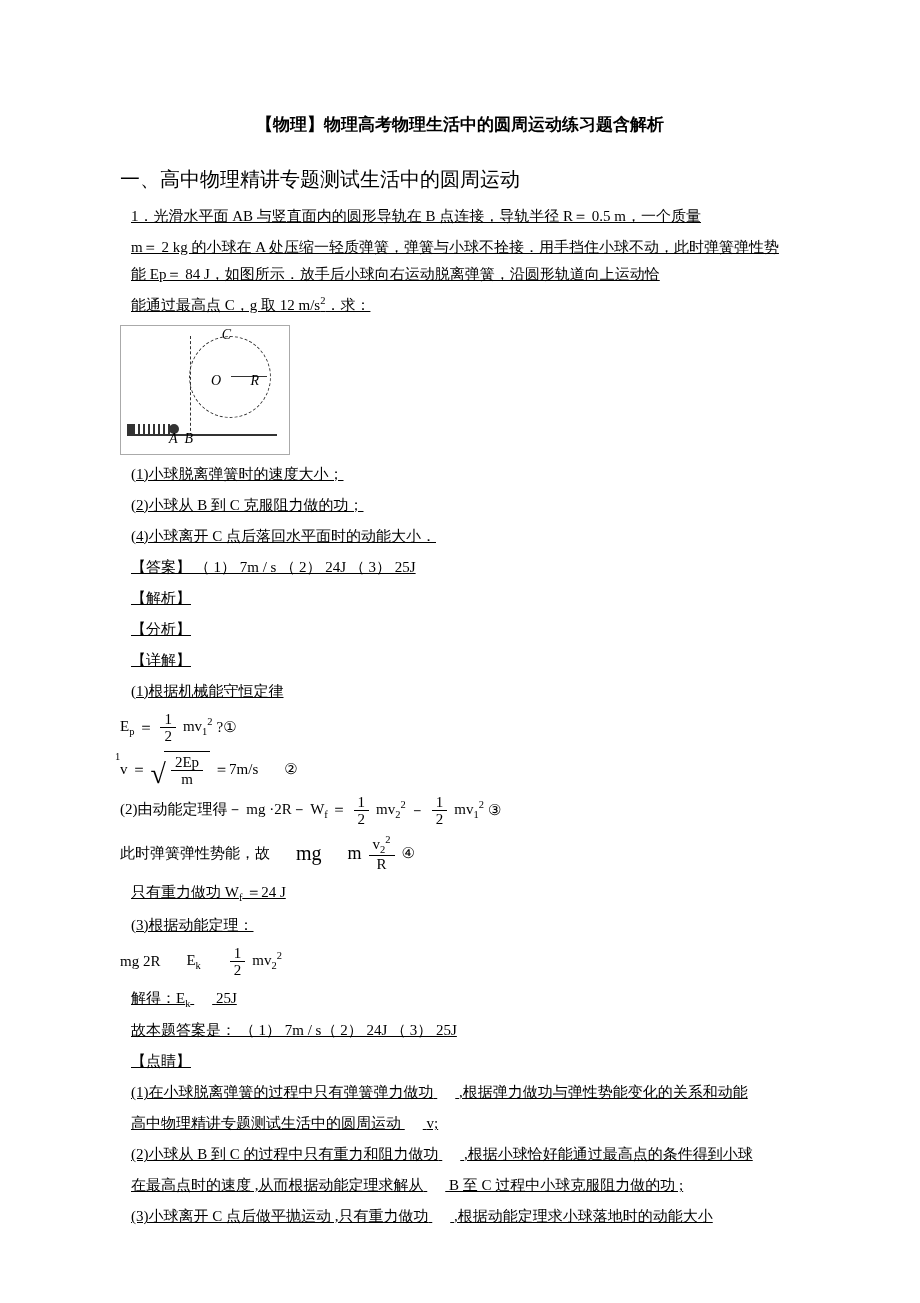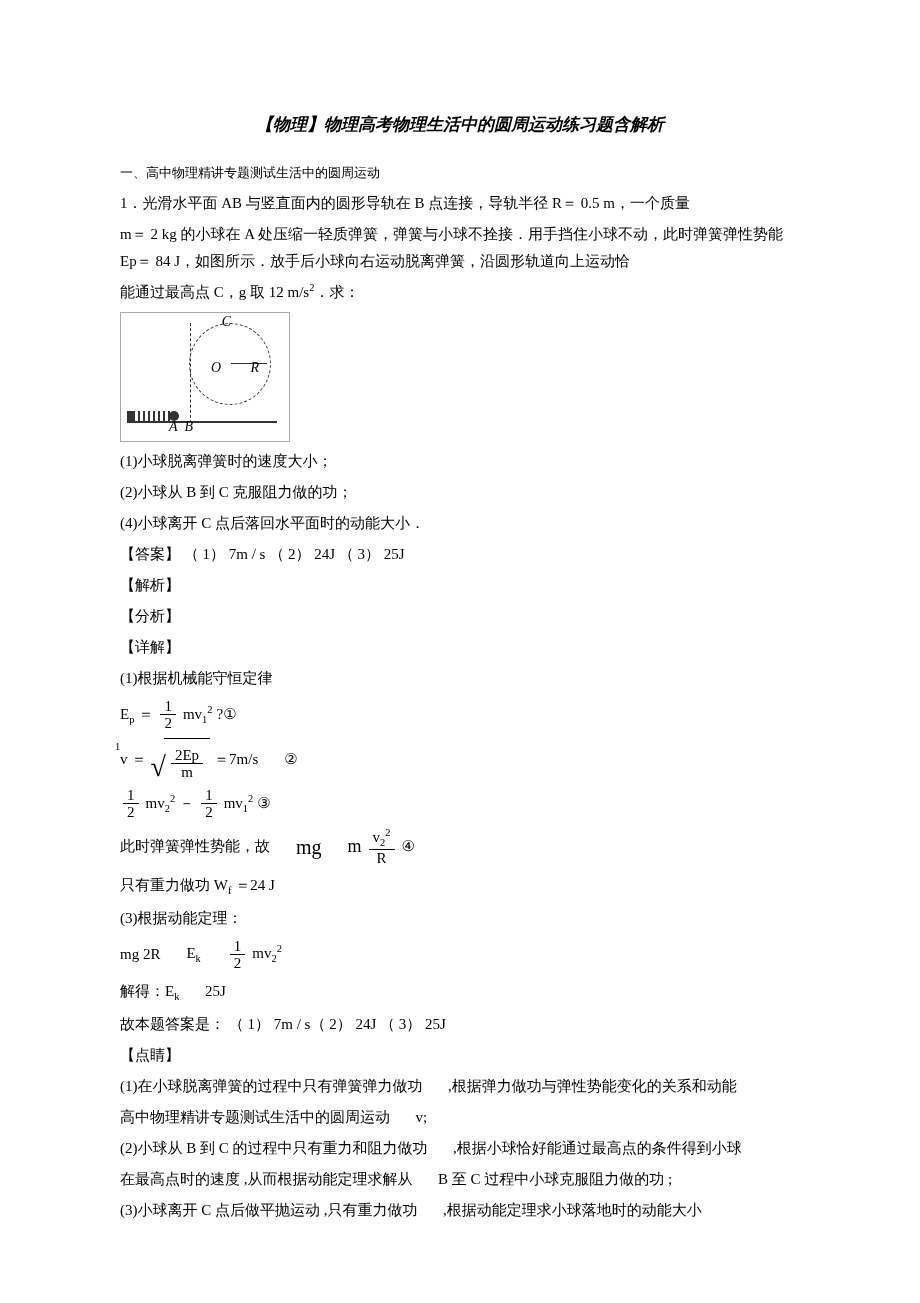--- a/index.html
+++ b/index.html
@@ -11,28 +11,27 @@
     margin: 0;
     padding: 110px 120px 40px 120px;
     box-sizing: border-box;
     line-height: 1.8;
   }
   .title {
     text-align: center;
     font-size: 17px;
     font-weight: bold;
     margin-bottom: 20px;
-    font-style: italic;
   }
   .section-h {
-    font-size: 13px;
+    font-size: 20px;
     margin: 6px 0 6px 0;
   }
   p { margin: 4px 0; }
-  .para { margin: 4px 0; }
+  .para { margin: 4px 11px; text-decoration: underline; }
   .diagram {
     width: 170px;
     height: 130px;
     position: relative;
     border: 1px solid #aaa;
     margin: 6px 0;
     box-sizing: border-box;
   }
   .d-ground {
     position: absolute;
@@ -104,21 +103,21 @@
   }
   .sqrt::before {
     content: "√";
     font-size: 28px;
     line-height: 1;
     align-self: flex-end;
     margin-right: -2px;
   }
   .sqrt .rad {
     border-top: 1.2px solid #000;
-    padding: 8px 4px 0 4px;
+    padding: 2px 4px 0 4px;
   }
   sub { font-size: 0.7em; vertical-align: sub; }
   sup { font-size: 0.7em; vertical-align: super; }
   .gap { display:inline-block; width: 18px;}
 </style>
 </head>
 <body>
 
 <div class="title">【物理】物理高考物理生活中的圆周运动练习题含解析</div>
 
@@ -178,20 +177,23 @@
         <span class="den">m</span>
       </span>
     </span>
   </span>
   <span>＝7m/s</span>
   <span class="gap"></span>
   <span class="cn">②</span>
 </div>
 
 <div class="formula">
+  <span class="cn">
+    <span>(2)由动能定理得－  mg ·2R－ W</span><sub>f</sub><span> ＝</span>
+  </span>
   <span class="frac">
     <span class="num">1</span>
     <span class="den">2</span>
   </span>
   <span><span>mv</span><sub>2</sub><sup>2</sup></span>
   <span>－</span>
   <span class="frac">
     <span class="num">1</span>
     <span class="den">2</span>
   </span>

